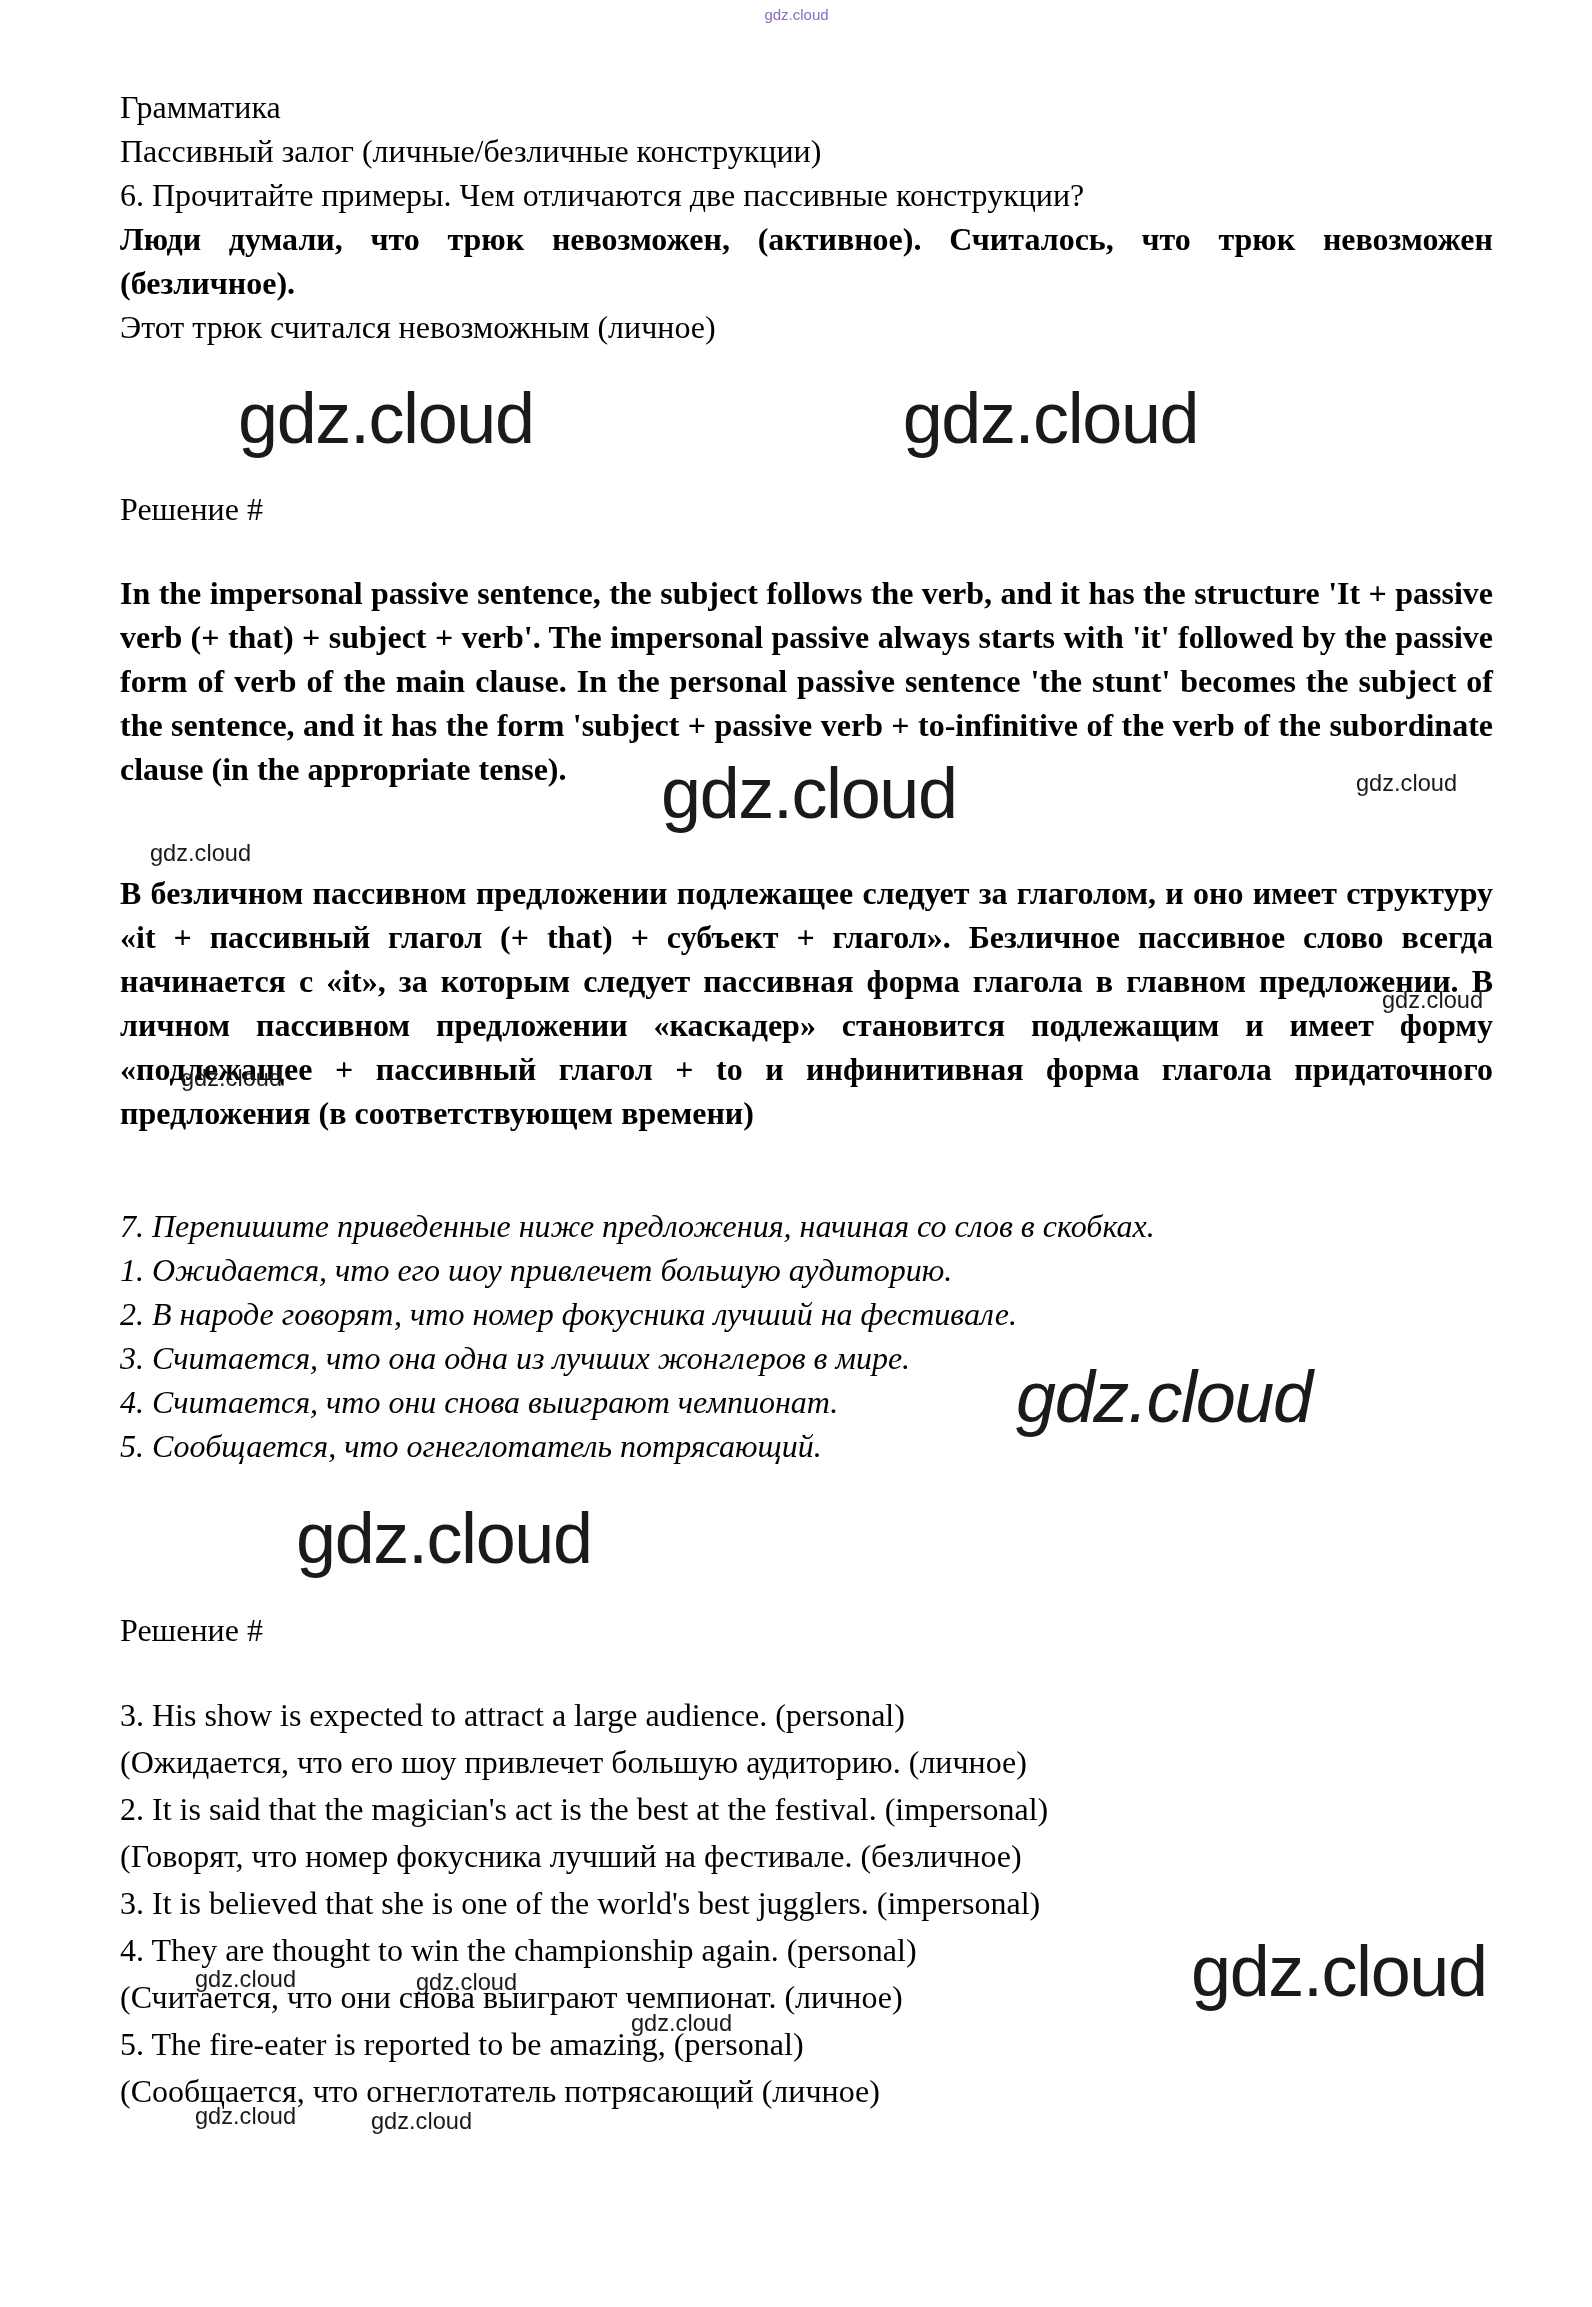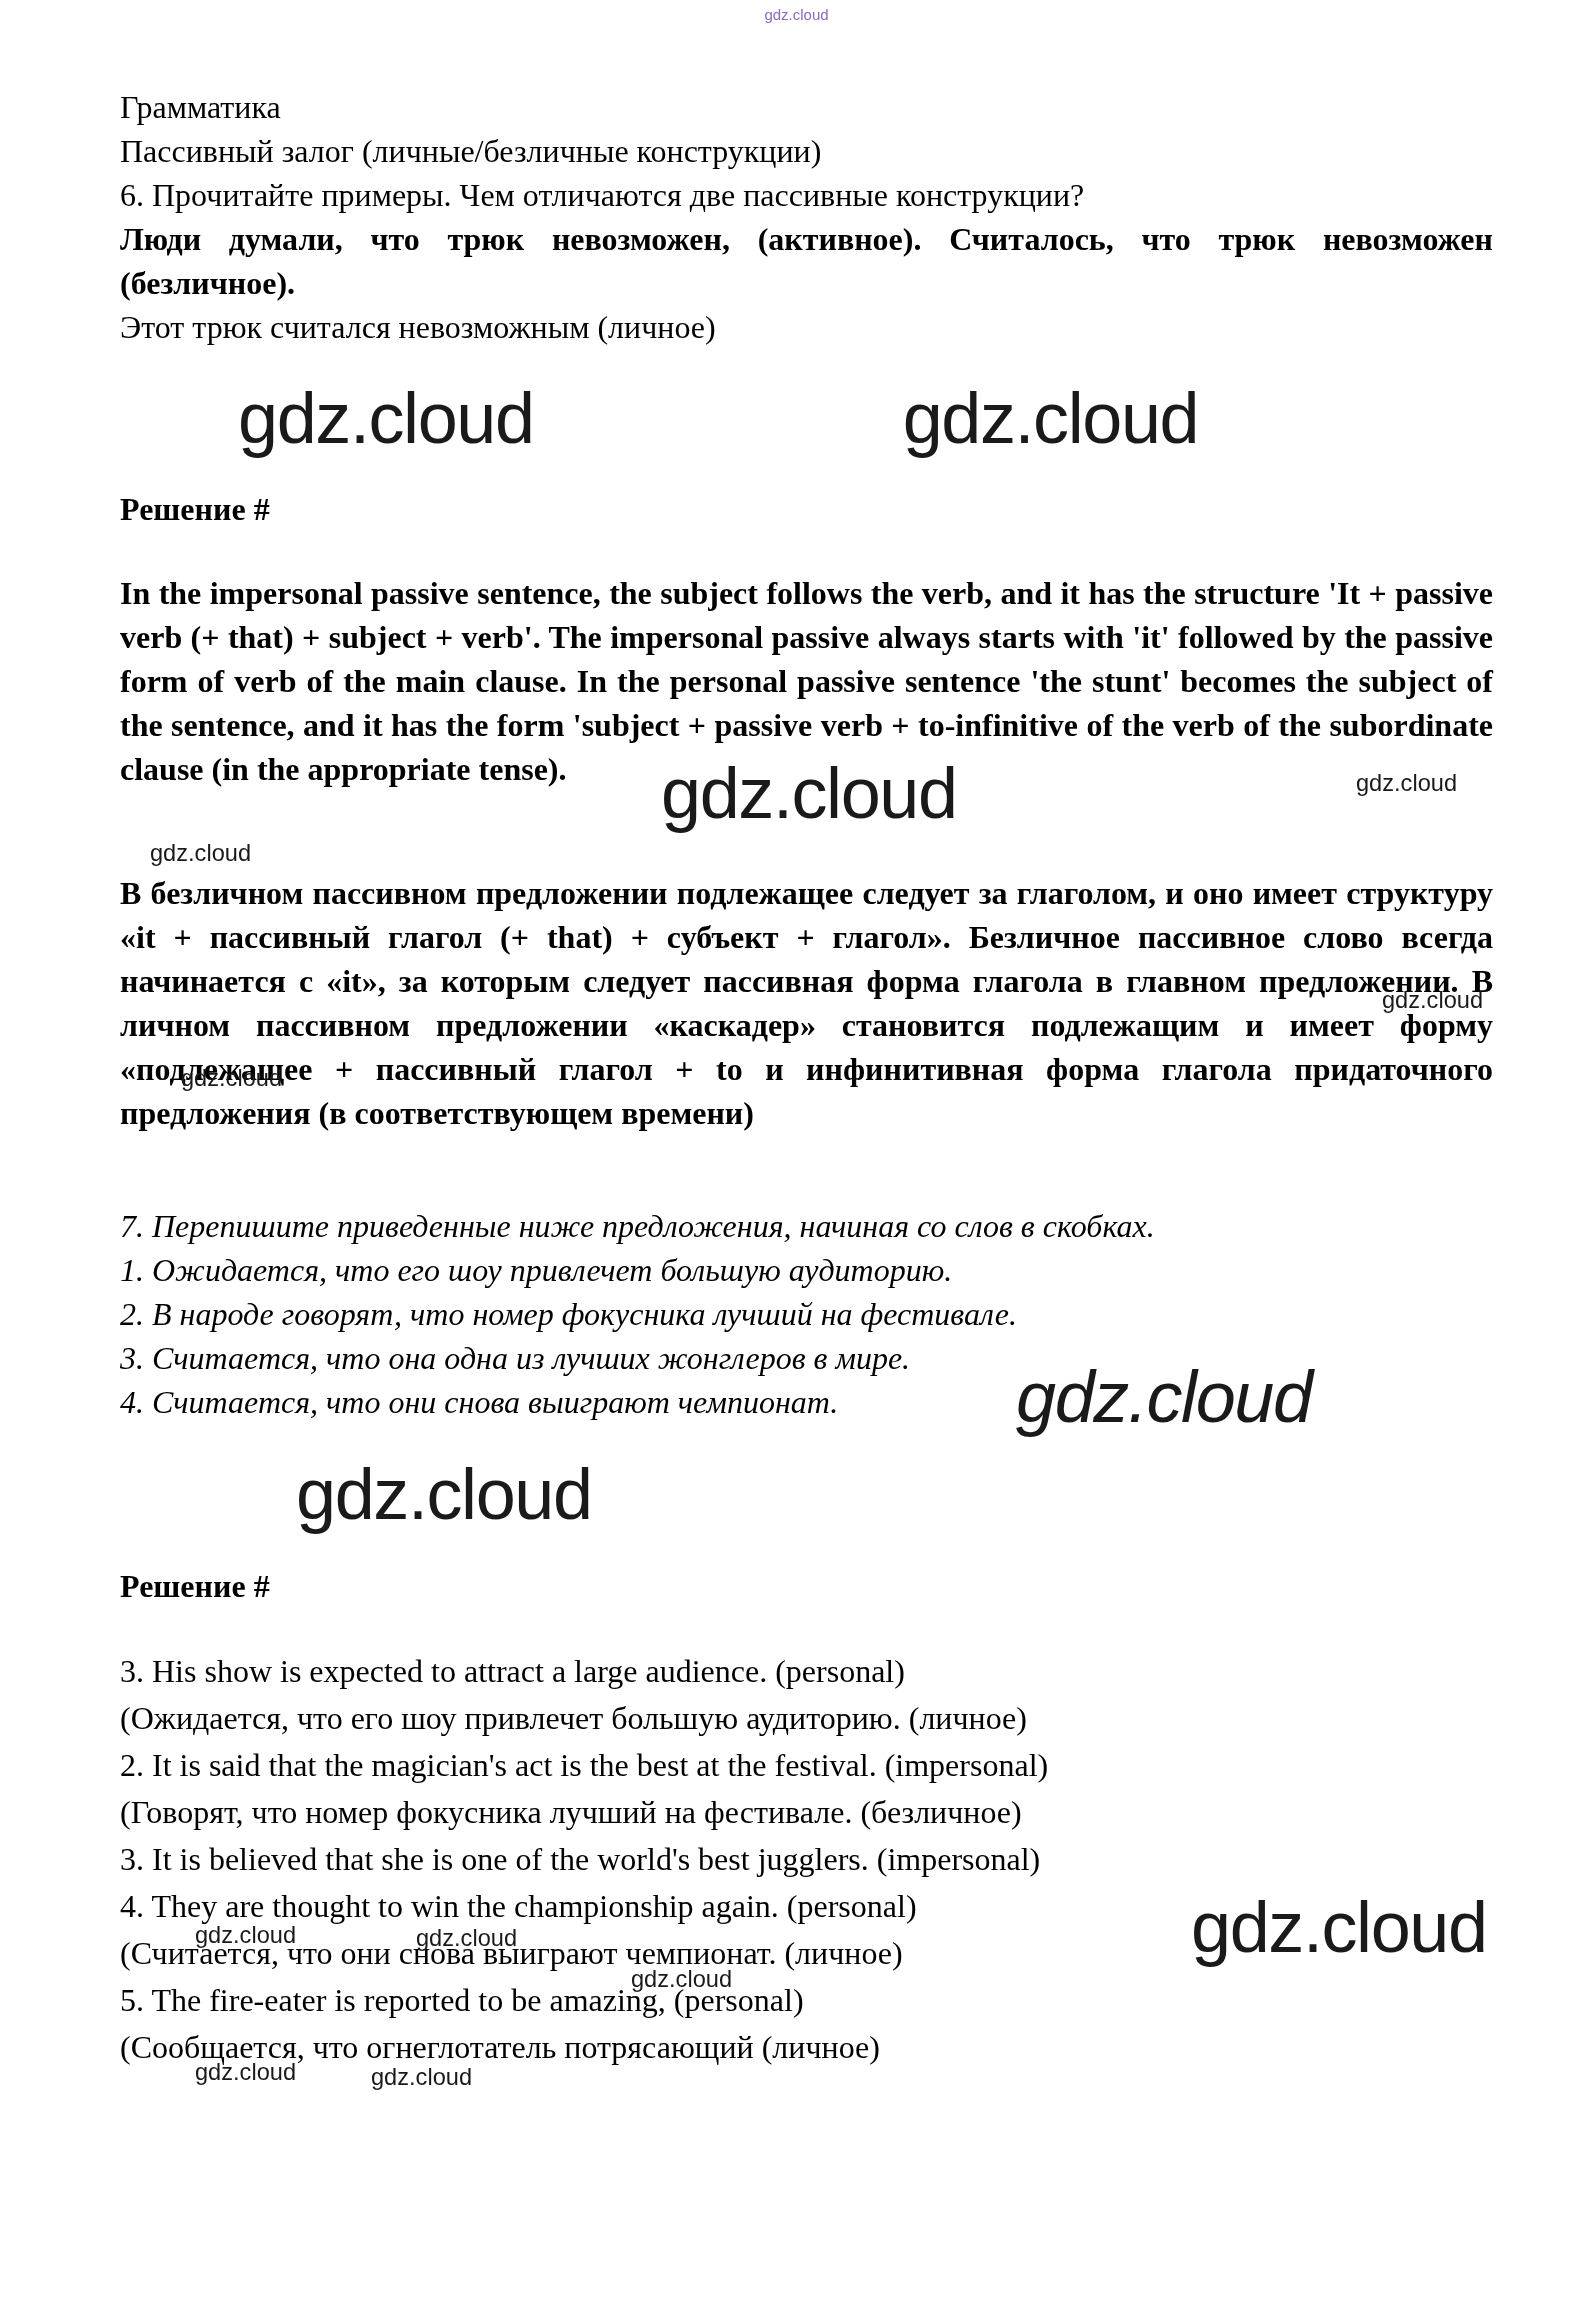--- a/index.html
+++ b/index.html
@@ -14,21 +14,21 @@
   }
   .content {
     position: relative;
     padding: 85px 100px 0 93px;
     font-size: 32px;
     line-height: 44px;
     margin-left: 27px;
   }
   p { margin: 0; }
   .justify { text-align: justify; font-weight: bold; }
-  .heading { font-weight: bold; margin-bottom: 40px; }
+  .heading { font-weight: normal; margin-bottom: 40px; }
 
   
   .wm {
     font-family: "Liberation Sans", "DejaVu Sans", sans-serif;
     white-space: nowrap;
     color: #1a1a1a;
   }
   .wm-top {
     position: absolute;
     top: 5.7px; left: 50%;
@@ -101,20 +101,21 @@
       <span class="wm wm-sm ru-wm-right">gdz.cloud</span>
       <span class="wm wm-sm ru-wm-left">gdz.cloud</span>
     </div>
 
     <div class="task7">
       <p>7. Перепишите приведенные ниже предложения, начиная со слов в скобках.</p>
       <p>1. Ожидается, что его шоу привлечет большую аудиторию.</p>
       <p>2. В народе говорят, что номер фокусника лучший на фестивале.</p>
       <p>3. Считается, что она одна из лучших жонглеров в мире.</p>
       <p>4. Считается, что они снова выиграют чемпионат.</p>
+      <p>5. Сообщается, что огнеглотатель потрясающий.</p>
       <span class="wm wm-lg t7-wm" style="color: rgb(26, 26, 26);">gdz.cloud</span>
     </div>
 
     <div class="wm-row3">
       <span class="wm wm-lg" style="color: rgb(26, 26, 26);">gdz.cloud</span>
     </div>
 
     <p class="heading">Решение #</p>
 
     <div class="sol">

